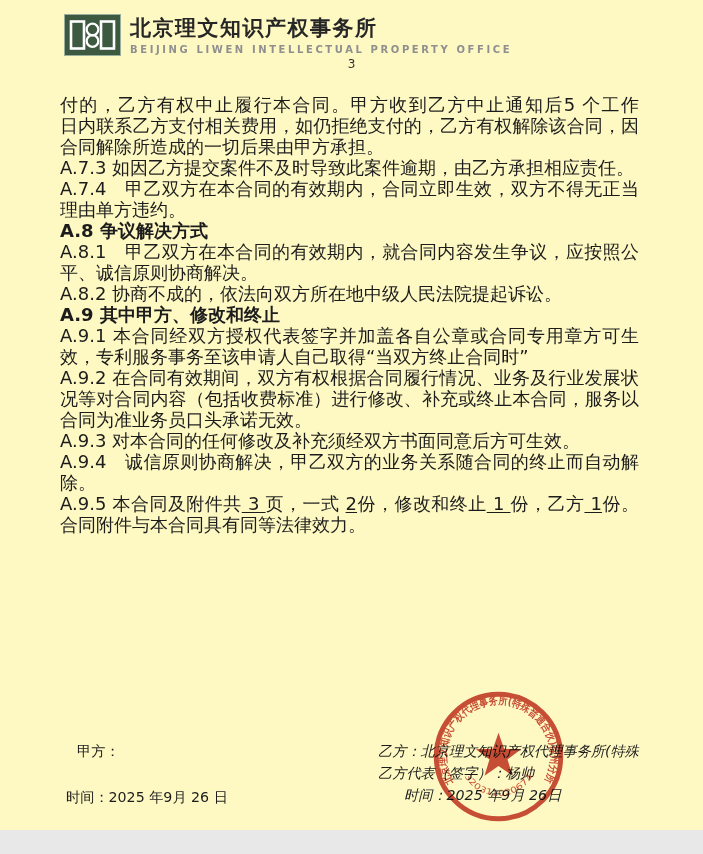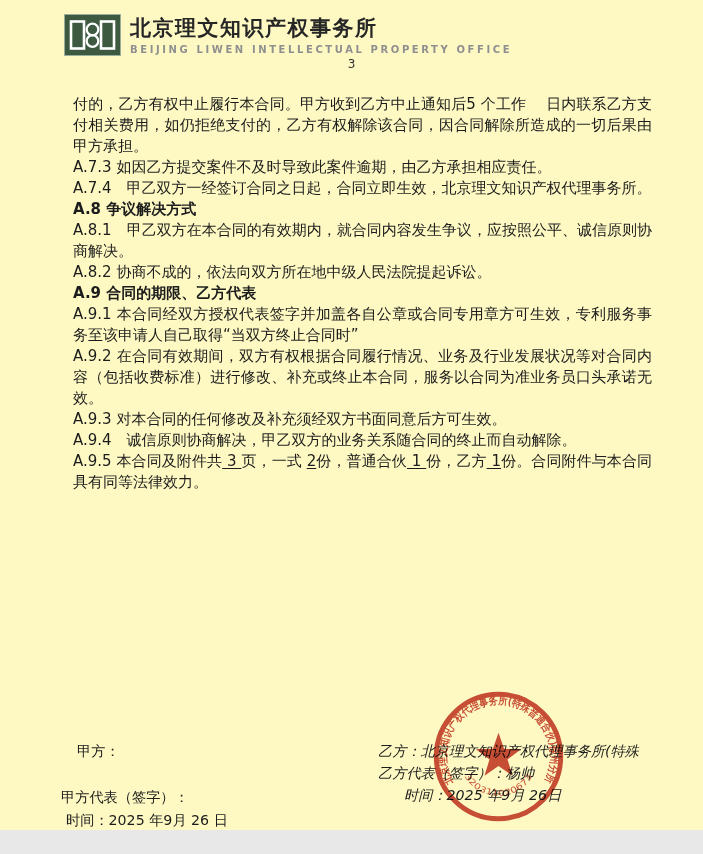--- a/index.html
+++ b/index.html
@@ -10,22 +10,22 @@
   }
   
   .letterhead{position:absolute;top:14px;left:64px;right:64px;}
   .logo-row{display:flex;align-items:center;gap:9px;}
   .org-names{display:flex;flex-direction:column;}
   .org-cn{font-size:21px;font-weight:bold;color:#262626;letter-spacing:1.5px;line-height:26px;}
   .org-en{font-size:10px;color:#8f8f8f;letter-spacing:2.6px;font-weight:bold;margin-top:3px;}
   .page-number{position:absolute;top:57px;left:0;width:100%;text-align:center;font-size:12px;color:#333;}
   
   .contract-body{
-    position:absolute;top:94px;left:73px;width:579px;
-    text-align:justify;font-size:15px;line-height:21px;
+    position:absolute;top:94px;left:60px;width:579px;
+    text-align:justify;font-size:18px;line-height:21px;
   }
   .para{margin:0;}
   .para.bold{font-weight:bold;}
   .u{text-decoration:underline;text-underline-offset:2px;}
   
   .sig-left{position:absolute;left:61px;top:740px;font-size:14.2px;line-height:23px;}
   .sig-left .party{margin-left:16px;margin-bottom:23px;}
   .sig-left .time{margin-left:5px;}
   .sig-right{position:absolute;left:378px;top:740px;width:268px;font-size:14.2px;line-height:22px;font-style:italic;}
   .sig-right .line2{margin-left:10px;}
@@ -55,36 +55,35 @@
         <div class="org-cn">北京理文知识产权事务所</div>
         <div class="org-en">BEIJING LIWEN INTELLECTUAL PROPERTY OFFICE</div>
       </div>
     </div>
   </div>
   <div class="page-number">3</div>
 
   <main class="contract-body">
       <p class="para"><span>付的，乙方有权中止履行本合同。甲方收到乙方中止通知后5 个工作　 日内联系乙方支付相关费用，如仍拒绝支付的，乙方有权解除该合同，因合同解除所造成的一切后果由甲方承担。</span></p>
       <p class="para"><span>A.7.3 如因乙方提交案件不及时导致此案件逾期，由乙方承担相应责任。</span></p>
-      <p class="para"><span>A.7.4　甲乙双方一经签订合同之日起，合同立即生效，北京理文知识产权代理事务所。</span></p>
+      <p class="para"><span>A.7.4　甲乙双方在本合同的有效期内，合同立即生效，双方不得无正当理由单方违约。</span></p>
       <p class="para bold"><span>A.8 争议解决方式</span></p>
       <p class="para"><span>A.8.1　甲乙双方在本合同的有效期内，就合同内容发生争议，应按照公平、诚信原则协商解决。</span></p>
       <p class="para"><span>A.8.2 协商不成的，依法向双方所在地中级人民法院提起诉讼。</span></p>
-      <p class="para bold"><span>A.9 合同的期限、乙方代表</span></p>
+      <p class="para bold"><span>A.9 其中甲方、修改和终止</span></p>
       <p class="para"><span>A.9.1 本合同经双方授权代表签字并加盖各自公章或合同专用章方可生效，专利服务事务至该申请人自己取得“当双方终止合同时”</span></p>
       <p class="para"><span>A.9.2 在合同有效期间，双方有权根据合同履行情况、业务及行业发展状况等对合同内容（包括收费标准）进行修改、补充或终止本合同，服务以合同为准业务员口头承诺无效。</span></p>
       <p class="para"><span>A.9.3 对本合同的任何修改及补充须经双方书面同意后方可生效。</span></p>
       <p class="para"><span>A.9.4　诚信原则协商解决，甲乙双方的业务关系随合同的终止而自动解除。</span></p>
-      <p class="para"><span>A.9.5 本合同及附件共</span><span class="u"> 3 </span><span> 页，一式 </span><span class="u">2</span><span>份，普通合伙</span><span class="u"> 1 </span><span> 份，乙方</span><span class="u"> 1</span><span>份。合同附件与本合同具有同等法律效力。</span></p>
+      <p class="para"><span>A.9.5 本合同及附件共</span><span class="u"> 3 </span><span> 页，一式 </span><span class="u">2</span><span>份，修改和终止</span><span class="u"> 1 </span><span> 份，乙方</span><span class="u"> 1</span><span>份。合同附件与本合同具有同等法律效力。</span></p>
     </main>
 
   <section>
     <div class="sig-left">
       <div class="party">甲方：</div>
-      <div>甲方代表（签字）：</div>
       <div class="time">时间：2025 年9月 26 日</div>
     </div>
     <div class="sig-right">
       <div>乙方：北京理文知识产权代理事务所(特殊</div>
       <div>乙方代表（签字）：杨帅</div>
       <div class="time">时间：2025 年9月 26日</div>
     </div>
   </section>
 
   <div class="seal">

